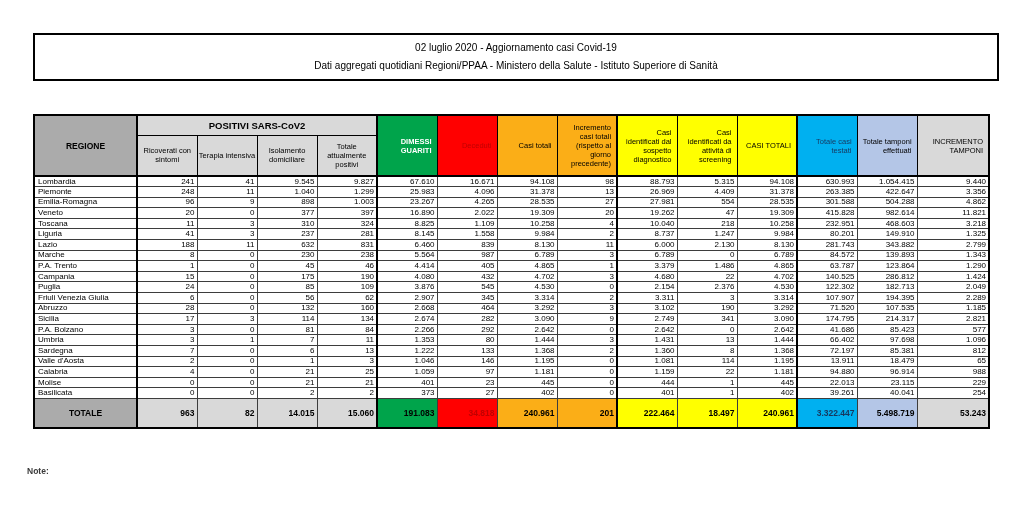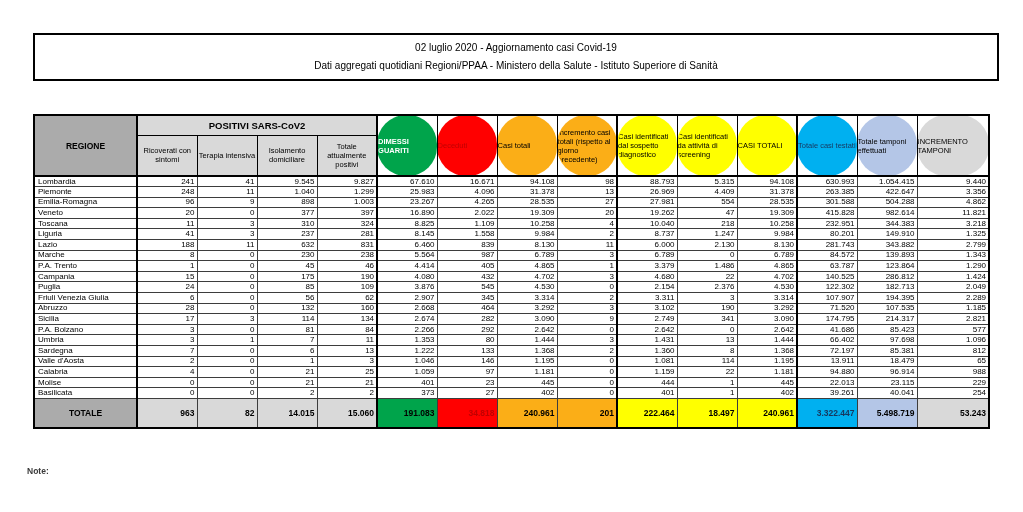--- a/index.html
+++ b/index.html
@@ -18,21 +18,21 @@
     position:absolute; left:33px; top:114px; width:955px;
     border-collapse:collapse; table-layout:fixed;
     border:2px solid #000;
   }
   th, td { border:1px solid #3d3d3d; overflow:hidden; vertical-align:middle; }
   thead th { border-color:#000; }
   .ge { border-right:2px solid #000 !important; }
   .regione-h { background:#ABABAB; font-weight:bold; font-size:8.5px; text-align:center; }
   .group-h  { background:#D9D9D9; font-weight:bold; font-size:9.5px; height:20px; text-align:center; }
   .sub-h    { background:#D9D9D9; height:41px; font-weight:normal; font-size:7.5px; line-height:1.2; text-align:center; padding:1px; }
-  .colored-h{ font-size:7.5px; font-weight:normal; line-height:1.2; text-align:left; padding:0;border-radius:29px; }
+  .colored-h{ font-size:7.5px; font-weight:normal; line-height:1.2; text-align:right; padding:5px; }
   .bold-h   { font-weight:bold; }
   tbody td  { height:10.6px; font-size:8px; line-height:1; background:#fff; }
   td.region { text-align:left; padding-left:3px; }
   td.num    { text-align:right; padding-right:2px; }
   tbody tr:first-child td { border-top:2px solid #000; }
   tr.total td { height:30px; font-weight:bold; font-size:8.5px; }
   td.total-label { background:#ABABAB; text-align:center; }
   .note {
     position:absolute; left:27px; top:466px;
     font-size:8.5px; font-weight:bold; color:#3a3a3a;
@@ -162,21 +162,21 @@
         <td class="num">310</td>
         <td class="num ge">324</td>
         <td class="num">8.825</td>
         <td class="num">1.109</td>
         <td class="num">10.258</td>
         <td class="num ge">4</td>
         <td class="num">10.040</td>
         <td class="num">218</td>
         <td class="num ge">10.258</td>
         <td class="num">232.951</td>
-        <td class="num">344.383</td>
+        <td class="num">468.603</td>
         <td class="num">3.218</td>
       </tr>
       <tr>
         <td class="region ge">Liguria</td>
         <td class="num">41</td>
         <td class="num">3</td>
         <td class="num">237</td>
         <td class="num ge">281</td>
         <td class="num">8.145</td>
         <td class="num">1.558</td>

